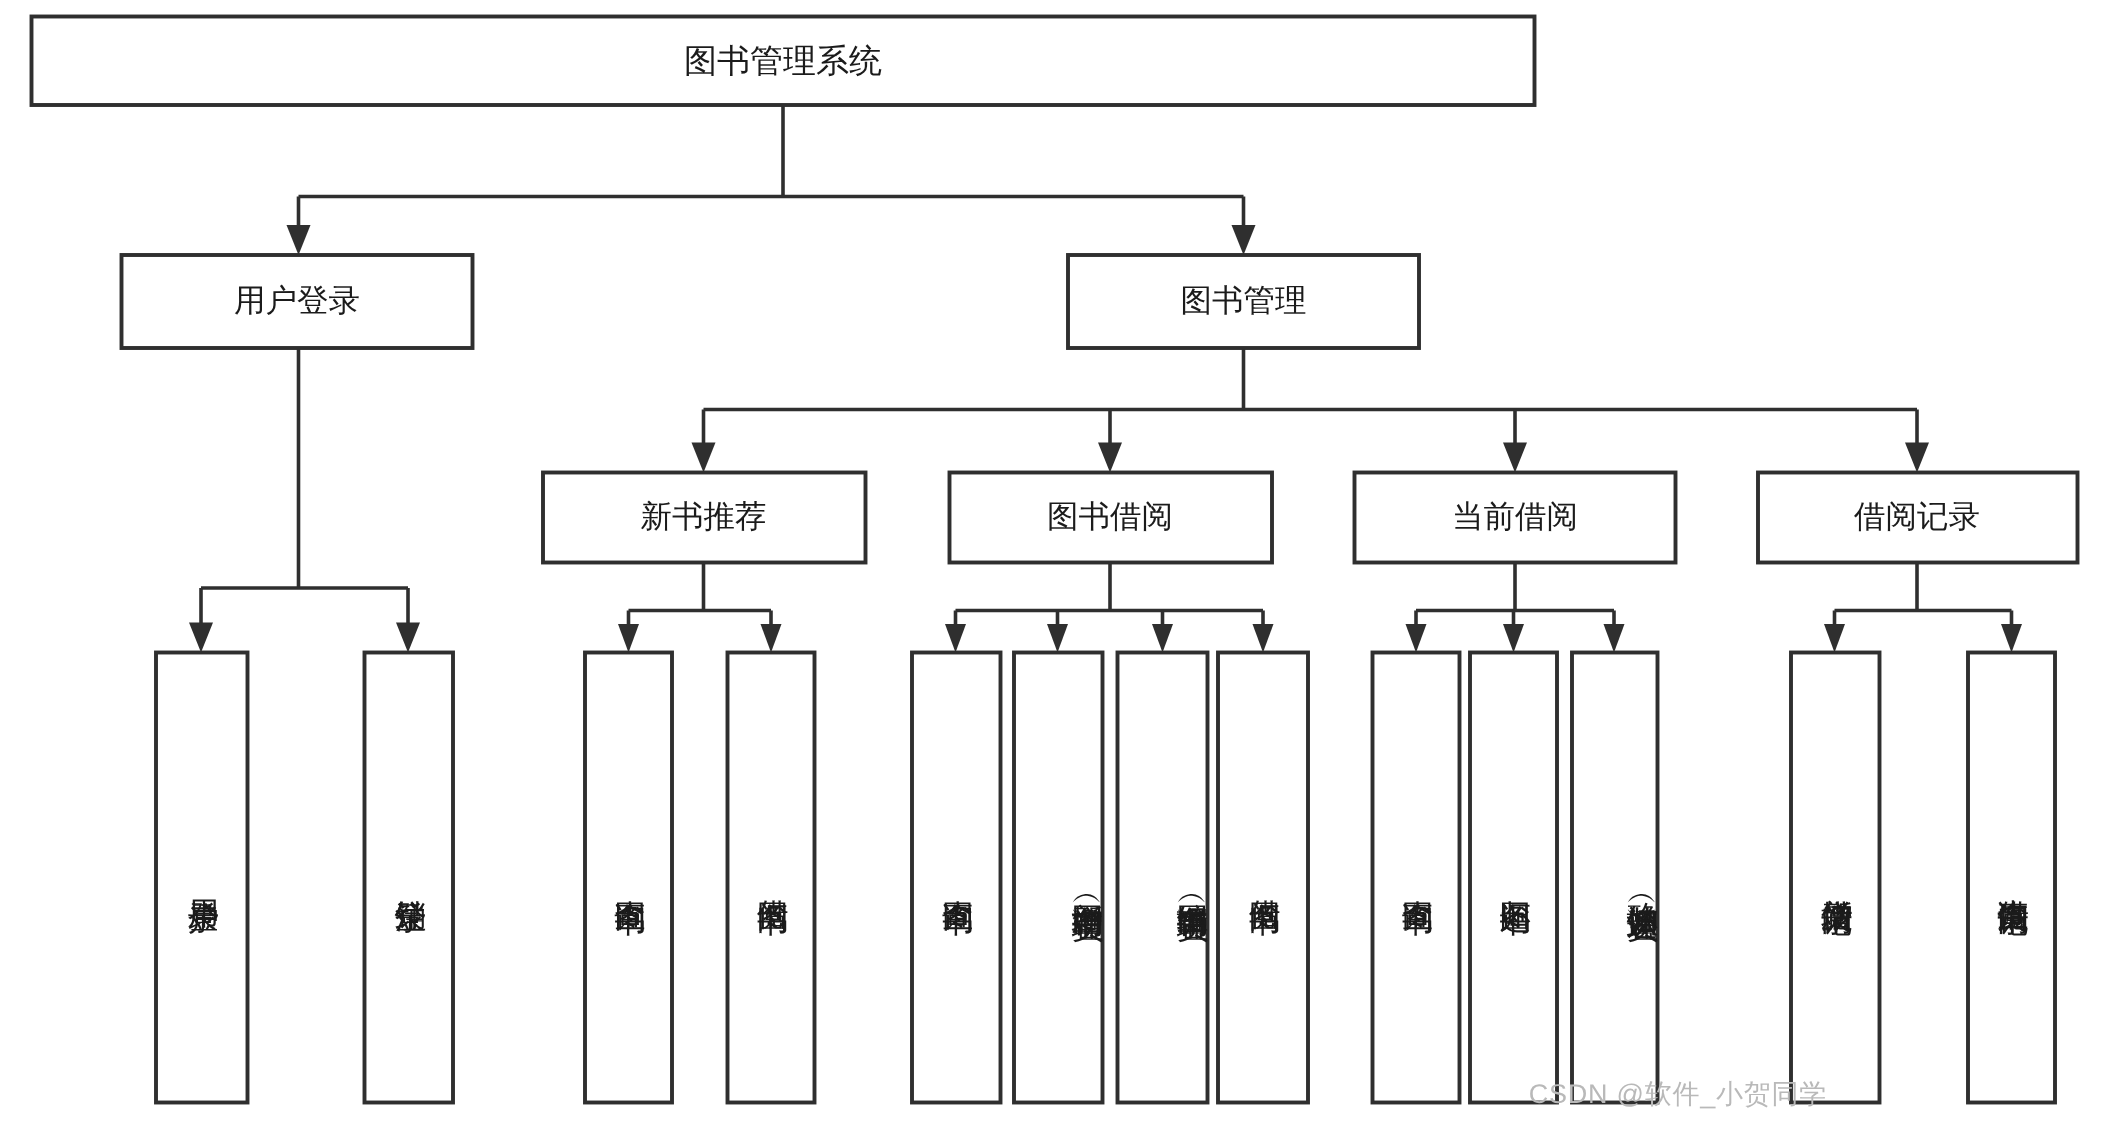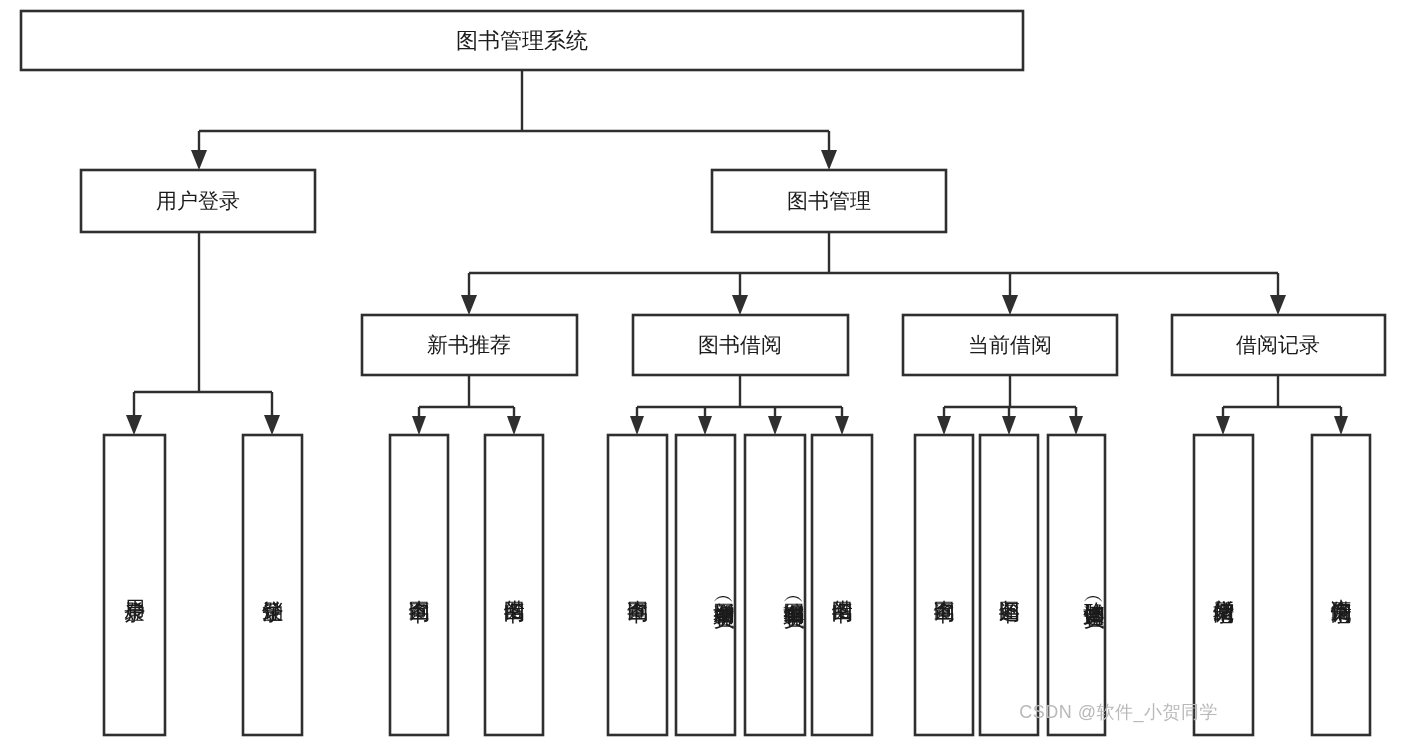--- a/index.html
+++ b/index.html
@@ -65,21 +65,21 @@
     color: #1b1b1b;
     display: flex;
     align-items: center;
     justify-content: center;
     white-space: nowrap;
     pointer-events: none;
   }
   #watermark {
     position: absolute;
     right: 8px;
-    bottom: 23px;
+    bottom: 6px;
     font-family: "Liberation Sans", "DejaVu Sans", sans-serif;
     font-size: 18px;
     color: #b9b9b9;
     letter-spacing: 0.5px;
     white-space: nowrap;
   }
 </style>
 </head>
 <body>
 

